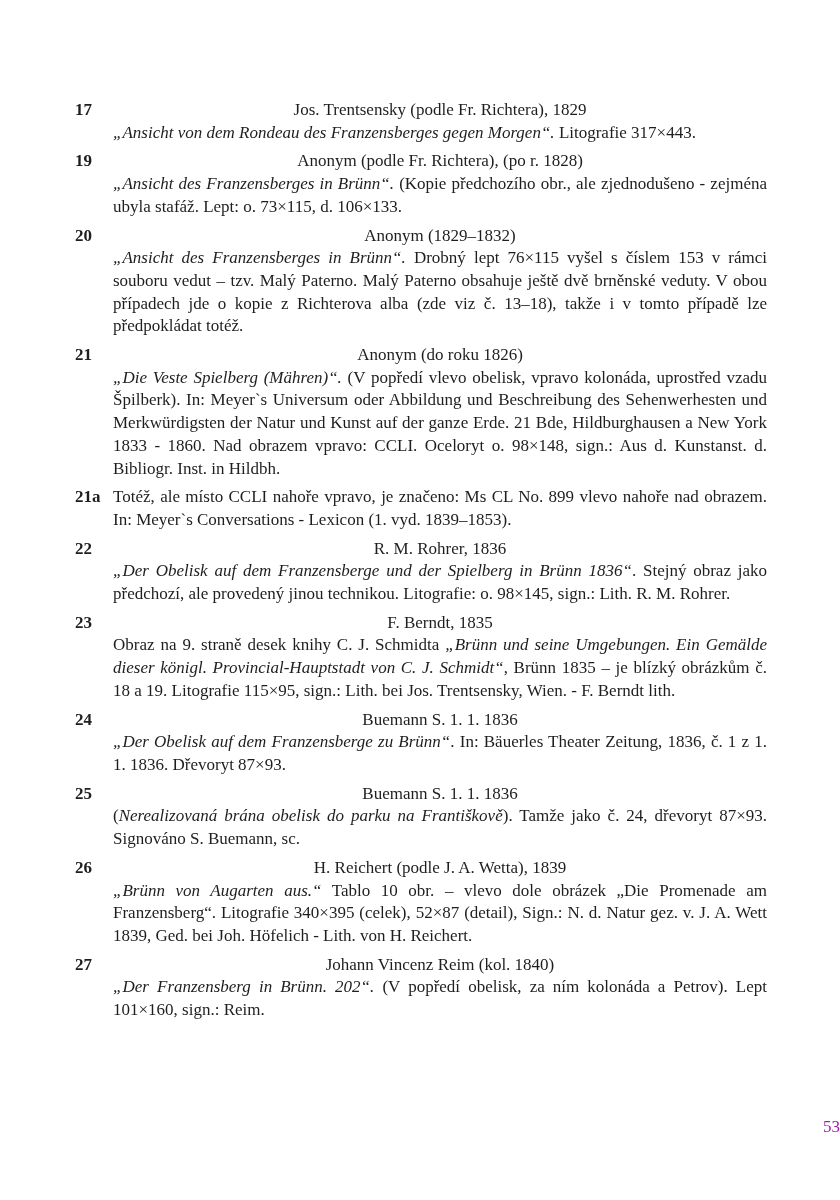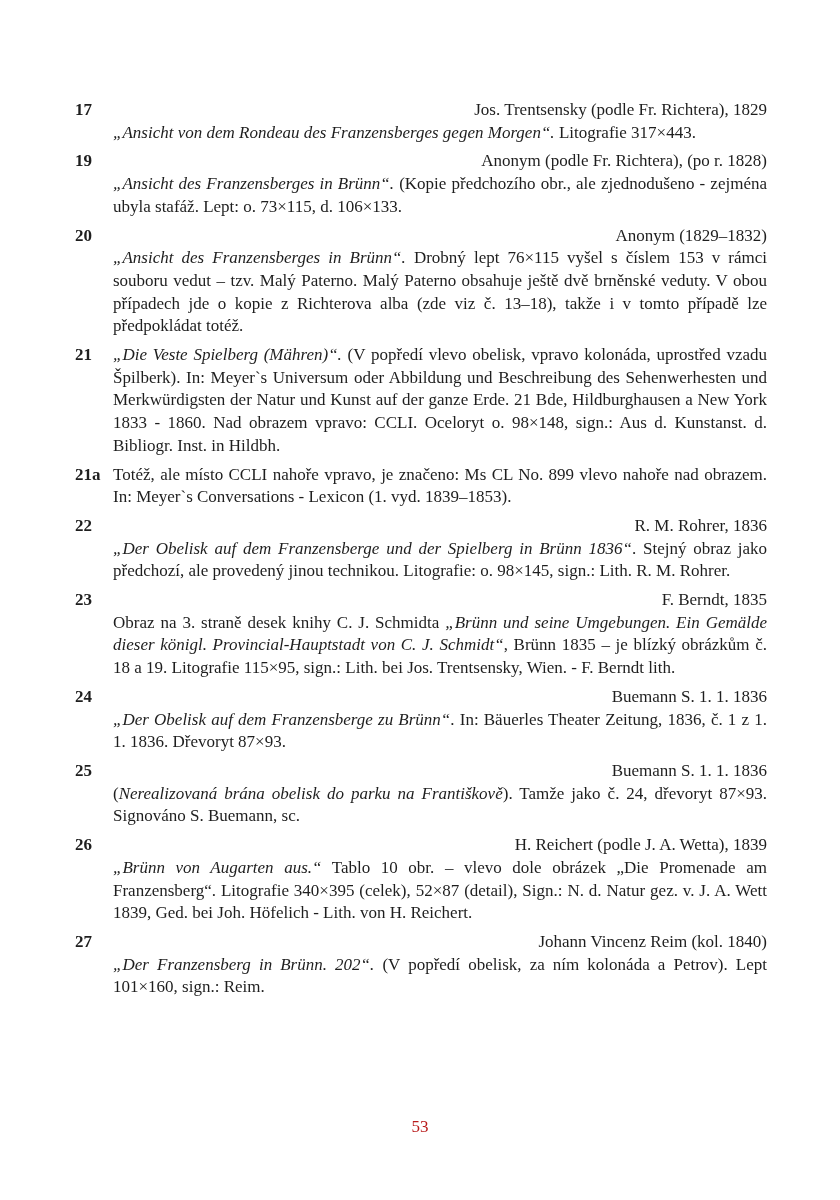--- a/index.html
+++ b/index.html
@@ -31,39 +31,39 @@
   .num {
     flex: none;
     width: 38px;
     font-weight: 700;
   }
   .ebody {
     flex: 1;
     min-width: 0;
   }
   .hdr {
-    text-align: right;
+    text-align: center;
   }
   .para {
     margin: 0;
     text-align: justify;
   }
   .bi {
     font-weight: 400;
     font-style: italic;
   }
   .footer {
     position: absolute;
     top: 1116px;
     left: 0;
     width: 840px;
-    text-align: center;
+    text-align: right;
     font-size: 17px;
     line-height: 22.7px;
-    color: #b91c1c;
+    color: #a21caf;
   }
 </style>
 </head>
 <body>
 
 <div class="page">
 
   <div class="entry">
     <div class="num">17</div>
     <div class="ebody">
@@ -85,20 +85,21 @@
     <div class="num">20</div>
     <div class="ebody">
       <div class="hdr">Anonym (1829–1832)</div>
       <p class="para"><span class="bi">„Ansicht des Franzensberges in Brünn“.</span><span> Drobný lept 76×115 vyšel s číslem 153 v rámci souboru vedut – tzv. Malý Paterno. Malý Paterno obsahuje ještě dvě brněnské veduty. V obou případech jde o kopie z Richterova alba (zde viz č. 13–18), takže i v tomto případě lze předpokládat totéž.</span></p>
     </div>
   </div>
 
   <div class="entry">
     <div class="num">21</div>
     <div class="ebody">
+      <div class="hdr">Anonym (do roku 1826)</div>
       <p class="para"><span class="bi">„Die Veste Spielberg (Mähren)“.</span><span> (V popředí vlevo obelisk, vpravo kolonáda, uprostřed vzadu Špilberk). In: Meyer`s Universum oder Abbildung und Beschreibung des Sehenwerhesten und Merkwürdigsten der Natur und Kunst auf der ganze Erde. 21 Bde, Hildburghausen a New York 1833 - 1860. Nad obrazem vpravo: CCLI. Oceloryt o. 98×148, sign.: Aus d. Kunstanst. d. Bibliogr. Inst. in Hildbh.</span></p>
     </div>
   </div>
 
   <div class="entry">
     <div class="num">21a</div>
     <div class="ebody">
       <p class="para"><span>Totéž, ale místo CCLI nahoře vpravo, je značeno: Ms CL No. 899 vlevo nahoře nad obrazem. In: Meyer`s Conversations - Lexicon (1. vyd. 1839–1853).</span></p>
     </div>
   </div>
@@ -108,21 +109,21 @@
     <div class="ebody">
       <div class="hdr">R. M. Rohrer, 1836</div>
       <p class="para"><span class="bi">„Der Obelisk auf dem Franzensberge und der Spielberg in Brünn 1836“</span><span>. Stejný obraz jako předchozí, ale provedený jinou technikou. Litografie: o. 98×145, sign.: Lith. R. M. Rohrer.</span></p>
     </div>
   </div>
 
   <div class="entry">
     <div class="num">23</div>
     <div class="ebody">
       <div class="hdr">F. Berndt, 1835</div>
-      <p class="para"><span>Obraz na 3. straně desek knihy C. J. Schmidta </span><span class="bi">„Brünn und seine Umgebungen. Ein Gemälde dieser königl. Provincial-Hauptstadt von C. J. Schmidt“</span><span>, Brünn 1835 – je blízký obrázkům č. 18 a 19. Litografie 115×95, sign.: Lith. bei Jos. Trentsensky, Wien. - F. Berndt lith.</span></p>
+      <p class="para"><span>Obraz na 9. straně desek knihy C. J. Schmidta </span><span class="bi">„Brünn und seine Umgebungen. Ein Gemälde dieser königl. Provincial-Hauptstadt von C. J. Schmidt“</span><span>, Brünn 1835 – je blízký obrázkům č. 18 a 19. Litografie 115×95, sign.: Lith. bei Jos. Trentsensky, Wien. - F. Berndt lith.</span></p>
     </div>
   </div>
 
   <div class="entry">
     <div class="num">24</div>
     <div class="ebody">
       <div class="hdr">Buemann S. 1. 1. 1836</div>
       <p class="para"><span class="bi">„Der Obelisk auf dem Franzensberge zu Brünn“</span><span>. In: Bäuerles Theater Zeitung, 1836, č. 1 z 1. 1. 1836. Dřevoryt 87×93.</span></p>
     </div>
   </div>

